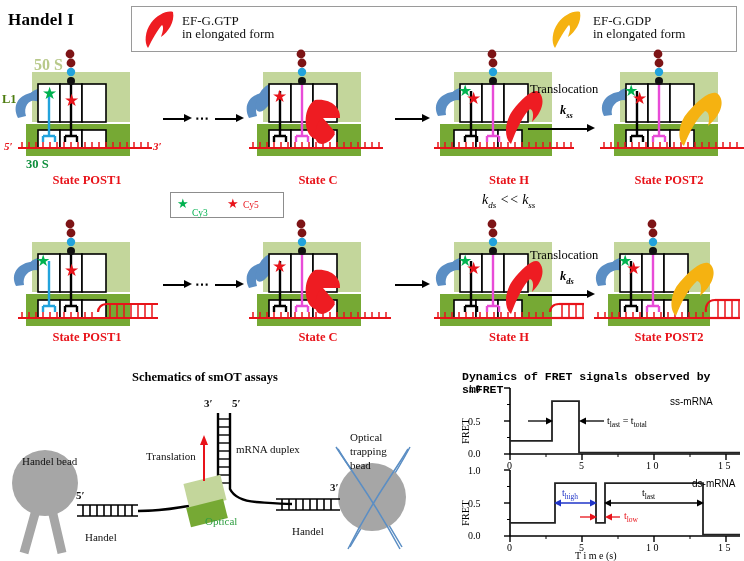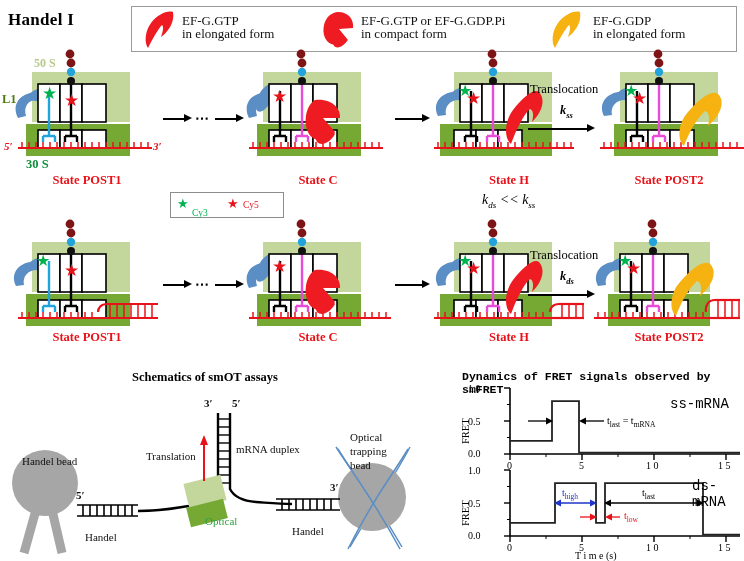--- a/index.html
+++ b/index.html
@@ -23,21 +23,21 @@
   
   .efg{position:absolute;}
   .complex{position:absolute;width:150px;height:112px;}
 
   
   .star{position:absolute;font-size:13px;line-height:13px;}
   .star-green{color:#00b14f;}
   .star-red{color:#e8131a;}
 
   
-  .cap50{position:absolute;color:#b8c98a;font-weight:bold;font-size:12px;}
+  .cap50{position:absolute;color:#b8c98a;font-weight:bold;font-size:16px;}
   .cap30{position:absolute;color:#0e8f3c;font-weight:bold;font-size:12.5px;}
   .capL1{position:absolute;color:#4d7c0f;font-weight:bold;font-size:12.5px;}
   .cap5p{position:absolute;color:#e8131a;font-weight:bold;font-style:italic;font-size:11px;}
   .cap3p{position:absolute;color:#e8131a;font-weight:bold;font-style:italic;font-size:11px;}
 
   
   .state-label{position:absolute;color:#e8131a;font-weight:bold;font-size:12.5px;
       font-family:"Liberation Serif",serif;text-align:center;}
 
   
@@ -66,21 +66,21 @@
       font-family:"Liberation Serif",serif;}
   .sch-text{position:absolute;font-size:11px;font-family:"Liberation Serif",serif;color:#111;}
   .sch-text-green{color:#2f9e41;}
 
   
   #fret-title{left:462px;top:370px;font-size:11.5px;font-weight:bold;
       font-family:Liberation Mono, monospace;}
   .plot-lab{position:absolute;font-size:10px;font-family:"Liberation Serif",serif;}
   .axis-ylabel{position:absolute;font-size:10.5px;font-family:"Liberation Serif",serif;
       transform:rotate(-90deg);transform-origin:left top;white-space:nowrap;}
-  .trace-note{position:absolute;font-size:14px;font-family:Liberation Mono, monospace;}
+  .trace-note{position:absolute;font-size:10px;font-family:Liberation Sans, sans-serif;}
   .t-anno{position:absolute;font-size:10px;font-family:"Liberation Serif",serif;}
   .t-anno sub{font-size:7.5px;}
   .blue{color:#1f34c8;}
   .red{color:#e8131a;}
   svg{display:block;overflow:visible;}
 </style>
 </head>
 <body>
 
 <div class="abs" id="model-title">Handel I</div>
@@ -90,30 +90,20 @@
   <div class="leg-item" style="left:6px;width:200px;">
     <svg class="efg" style="left:4px;top:2px;" width="36" height="42" viewBox="0 0 36 42">
       <path d="M31 3 C33 13, 26 23, 19 28 C21 22, 22 18, 20 16 C16 20, 10 31, 6 39 C2 34, 3 22, 9 14 C15 6, 25 1, 31 3 Z" fill="#ee1c22"></path>
     </svg>
     <div class="leg-text" style="left:44px;top:8px;">
       <span>EF-G.GTP</span>
       <span>in elongated form</span>
     </div>
   </div>
 
-  <div class="leg-item" style="left:185px;width:250px;">
-    <svg class="efg" style="left:4px;top:3px;" width="34" height="40" viewBox="0 0 34 40">
-      <path d="M17 2 C28 2, 33 10, 32 18 L18 19 L27 30 C22 36, 11 37, 6 31 C0 24, 2 10, 9 5 C11 3.5, 14 2, 17 2 Z" fill="#ee1c22"></path>
-      <path d="M17 20 L26 31 C22 37, 16 39, 13 36 C11 32, 13 25, 17 20 Z" fill="#ee1c22"></path>
-    </svg>
-    <div class="leg-text" style="left:44px;top:8px;">
-      <span>EF-G.GTP  or EF-G.GDP.Pi</span>
-      <span>in compact form</span>
-    </div>
-  </div>
 
   <div class="leg-item" style="left:413px;width:190px;">
     <svg class="efg" style="left:4px;top:2px;" width="36" height="42" viewBox="0 0 36 42">
       <path d="M31 3 C33 13, 26 23, 19 28 C21 22, 22 18, 20 16 C16 20, 10 31, 6 39 C2 34, 3 22, 9 14 C15 6, 25 1, 31 3 Z" fill="#f5b211"></path>
     </svg>
     <div class="leg-text" style="left:48px;top:8px;">
       <span>EF-G.GDP</span>
       <span>in elongated form</span>
     </div>
   </div>
@@ -736,21 +726,21 @@
   </svg>
   <div class="plot-lab" style="left:16px;top:1px;">1.0</div>
   <div class="plot-lab" style="left:16px;top:34px;">0.5</div>
   <div class="plot-lab" style="left:16px;top:66px;">0.0</div>
   <div class="plot-lab" style="left:55px;top:78px;">0</div>
   <div class="plot-lab" style="left:127px;top:78px;">5</div>
   <div class="plot-lab" style="left:194px;top:78px;">1 0</div>
   <div class="plot-lab" style="left:266px;top:78px;">1 5</div>
   <div class="axis-ylabel" style="left:8px;top:62px;">FRET</div>
   <div class="trace-note" style="left:218px;top:14px;">ss-mRNA</div>
-  <div class="t-anno" style="left:155px;top:33px;">t<sub>last</sub> = t<sub>mRNA</sub></div>
+  <div class="t-anno" style="left:155px;top:33px;">t<sub>last</sub> = t<sub>total</sub></div>
 </div>
 
 <div class="abs" style="left:452px;top:462px;width:292px;height:99px;">
   <svg width="292" height="99" viewBox="0 0 292 99">
     <line x1="58" y1="8" x2="58" y2="74" stroke="#000" stroke-width="1.6"></line>
     <line x1="52" y1="8" x2="58" y2="8" stroke="#000" stroke-width="1.4"></line>
     <line x1="52" y1="41" x2="58" y2="41" stroke="#000" stroke-width="1.4"></line>
     <line x1="52" y1="74" x2="58" y2="74" stroke="#000" stroke-width="1.4"></line>
     <line x1="55" y1="24.5" x2="58" y2="24.5" stroke="#000" stroke-width="1"></line>
     <line x1="55" y1="57.5" x2="58" y2="57.5" stroke="#000" stroke-width="1"></line>

